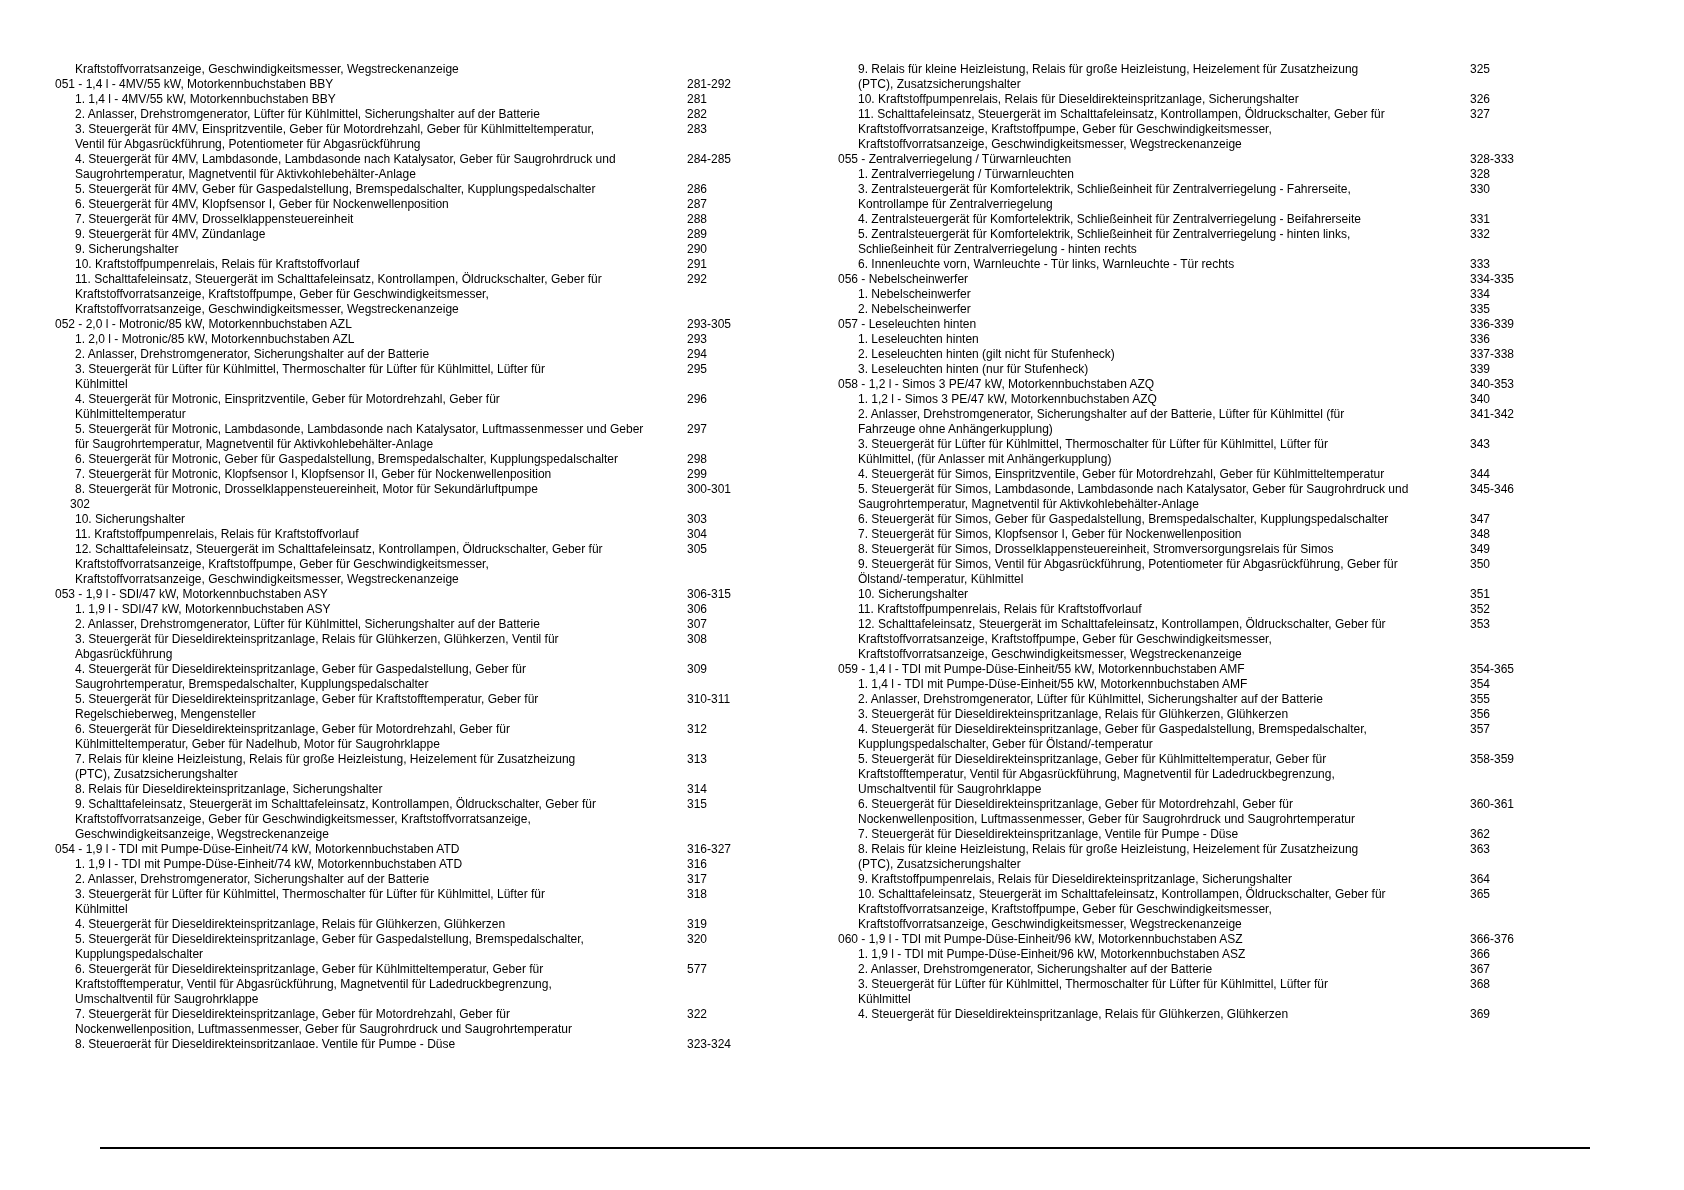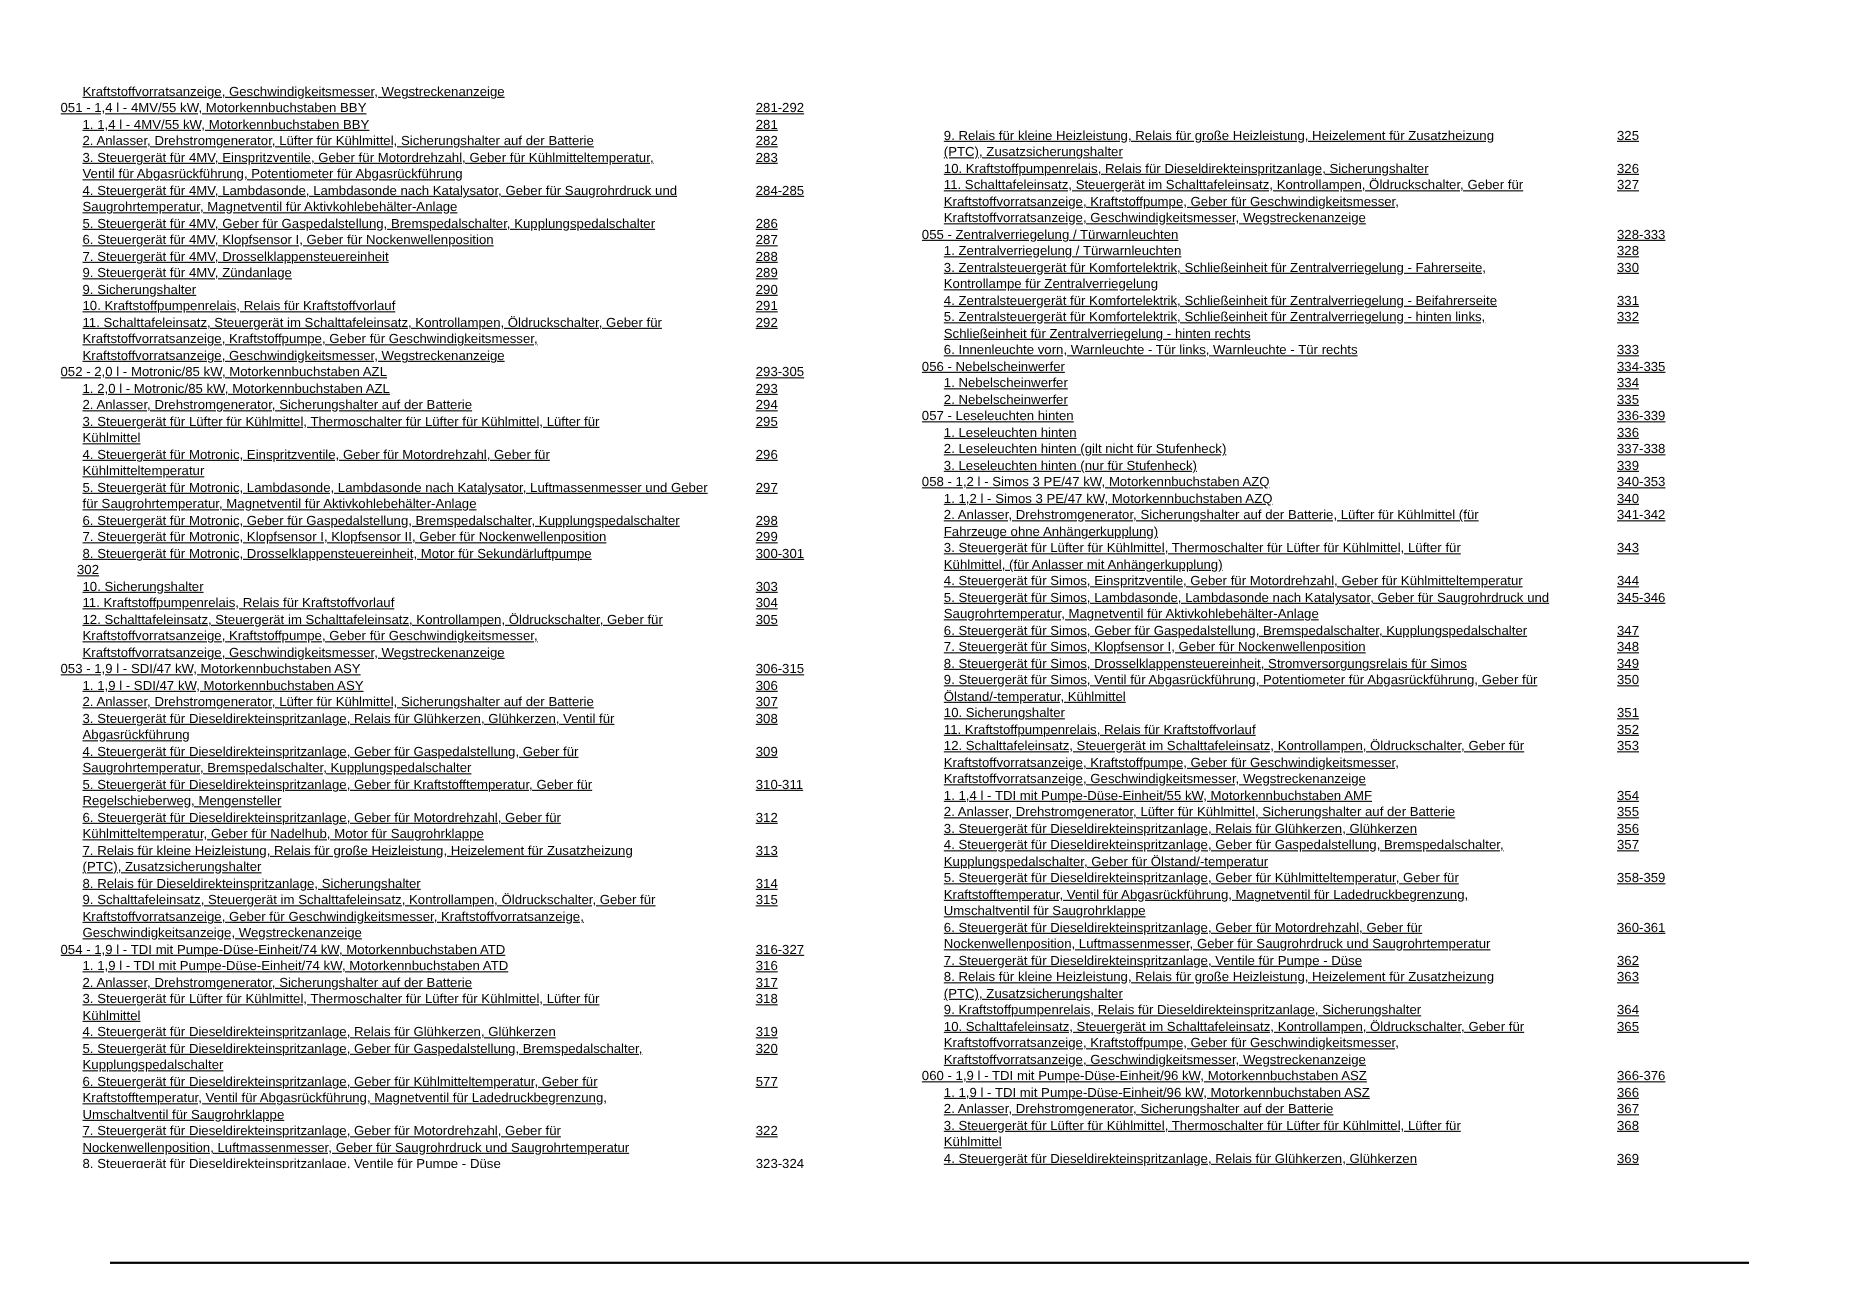--- a/index.html
+++ b/index.html
@@ -17,27 +17,26 @@
     color: #000000;
     -webkit-font-smoothing: antialiased;
   }
   .page {
     position: absolute;
     inset: 0;
     background: #ffffff;
   }
   .col {
     position: absolute;
-    top: 76px;
+    top: 62px;
     height: 986px;
     overflow: hidden;
-    text-decoration: underline;
   }
   .col-left  { left: 55px;  width: 705px; }
-  .col-right { left: 838px; width: 705px; margin-top: 40px; }
+  .col-right { left: 838px; width: 705px; }
   .entry {
     display: flex;
     align-items: flex-start;
   }
   .etext {
     flex: 0 0 617px;
     box-sizing: border-box;
     overflow: visible;
   }
   .entry.ind .etext {
@@ -535,20 +534,26 @@
         <div class="epage">352</div>
       </div>
       <div class="entry ind">
         <div class="etext">
           <div class="line">12. Schalttafeleinsatz, Steuergerät im Schalttafeleinsatz, Kontrollampen, Öldruckschalter, Geber für</div>
           <div class="line">Kraftstoffvorratsanzeige, Kraftstoffpumpe, Geber für Geschwindigkeitsmesser,</div>
           <div class="line">Kraftstoffvorratsanzeige, Geschwindigkeitsmesser, Wegstreckenanzeige</div>
         </div>
         <div class="epage">353</div>
       </div>
+      <div class="entry">
+        <div class="etext">
+          <div class="line">059 - 1,4 l - TDI mit Pumpe-Düse-Einheit/55 kW, Motorkennbuchstaben AMF</div>
+        </div>
+        <div class="epage">354-365</div>
+      </div>
       <div class="entry ind">
         <div class="etext">
           <div class="line">1. 1,4 l - TDI mit Pumpe-Düse-Einheit/55 kW, Motorkennbuchstaben AMF</div>
         </div>
         <div class="epage">354</div>
       </div>
       <div class="entry ind">
         <div class="etext">
           <div class="line">2. Anlasser, Drehstromgenerator, Lüfter für Kühlmittel, Sicherungshalter auf der Batterie</div>
         </div>

